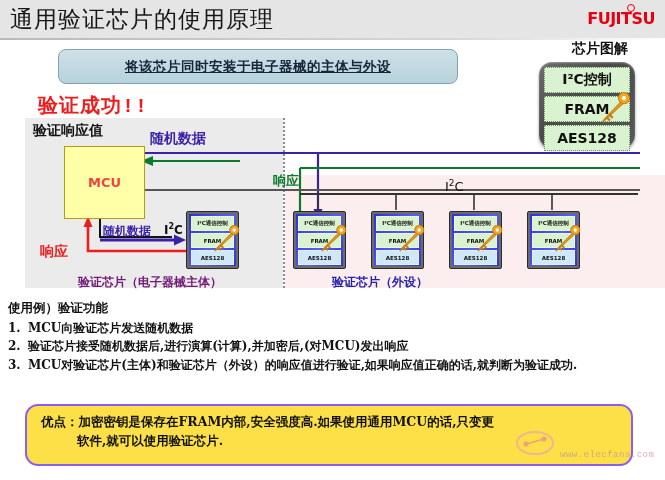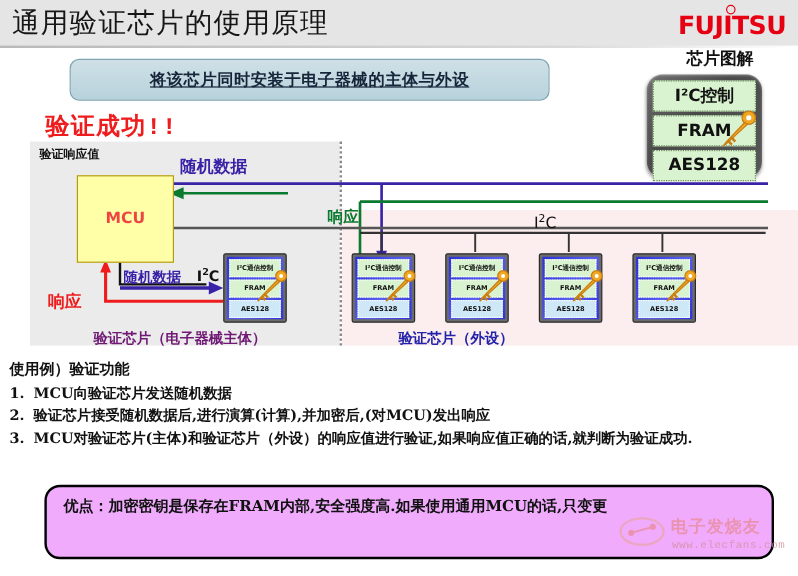--- a/index.html
+++ b/index.html
@@ -20,21 +20,21 @@
   }
   .page-title{
     position:absolute;left:10px;top:4px;
     font-family:"DejaVu Serif","Liberation Serif",serif;
     font-size:23px;font-weight:400;color:#161616;letter-spacing:1px;
     white-space:nowrap;
   }
   .fujitsu-logo{
     position:absolute;right:10px;top:9px;
     font-family:"DejaVu Sans","Liberation Sans",sans-serif;
-    font-size:21px;font-weight:bold;color:#e60012;letter-spacing:-0.5px;
+    font-size:16px;font-weight:bold;color:#e60012;letter-spacing:-0.5px;
   }
   .fujitsu-logo .dot{
     position:absolute;left:40px;top:-5px;width:6px;height:6px;
     border:1.6px solid #e60012;border-radius:50%;
   }
 
   
   .sub-banner{
     position:absolute;left:58px;top:49px;width:398px;height:33px;
     background:linear-gradient(to bottom,#cfe0e6,#b7d2dc);
@@ -89,21 +89,21 @@
 
   
   .success-label{
     position:absolute;left:38px;top:92px;
     font-family:Liberation Mono, monospace;
     font-size:20px;font-weight:bold;color:#ee1c1c;letter-spacing:1px;
   }
   .resp-value-label{
     position:absolute;left:33px;top:122px;
     font-family:"DejaVu Serif","Liberation Serif",serif;
-    font-size:10px;font-weight:bold;color:#111;
+    font-size:14px;font-weight:bold;color:#111;
   }
 
   
   .mcu-box{
     position:absolute;left:64px;top:146px;width:79px;height:71px;
     background:#ffffa8;border:1.5px solid #b59b16;
     display:flex;align-items:center;justify-content:center;
     font-family:"DejaVu Sans","Liberation Sans",sans-serif;
     font-size:13px;font-weight:bold;color:#ef4444;
   }
@@ -193,22 +193,22 @@
   .usage-item{
     font-size:12px;font-weight:bold;line-height:1.45;
     display:flex;margin-bottom:1px;
   }
   .usage-item .num{width:20px;flex:none;}
   .usage-item .txt{flex:1;}
 
   
   .proscons{
     position:absolute;left:25px;top:404px;width:608px;height:62px;
-    background:#f0abfc;border:2px solid #000000;border-radius:13px;
-    box-sizing:border-box;padding:7px 10px 0 14px;margin-left:12px;
+    background:#fde047;border:2px solid #8b5cf6;border-radius:13px;
+    box-sizing:border-box;padding:7px 10px 0 14px;
   }
   .pc-line{
     font-family:"DejaVu Serif","Liberation Serif",serif;
     font-size:12.5px;font-weight:bold;color:#111;line-height:1.5;
   }
   .pc-line .k{color:#111;}
   .pc-indent{margin-left:36px;}
 
   
   .watermark{
@@ -406,24 +406,24 @@
   <div class="usage-item">
     <span class="num">3.</span>
     <span class="txt">MCU对验证芯片(主体)和验证芯片（外设）的响应值进行验证,如果响应值正确的话,就判断为验证成功.</span>
   </div>
 </div>
 
 <div class="proscons">
   <div class="pc-line">
     <span class="k">优点：</span><span>加密密钥是保存在FRAM内部,安全强度高.如果使用通用MCU的话,只变更</span>
   </div>
+  <div class="pc-line pc-indent">软件,就可以使用验证芯片.</div>
 </div>
 
 <div class="watermark">
   <svg width="40" height="30" viewBox="0 0 40 30">
     <ellipse cx="19" cy="15" rx="18" ry="11" fill="none" stroke="#eaa6ad" stroke-width="2"></ellipse>
     <circle cx="10" cy="16" r="2.6" fill="#e98a94"></circle>
     <circle cx="28" cy="11" r="2.6" fill="#e98a94"></circle>
     <path d="M10 16 L28 11" stroke="#e98a94" stroke-width="1.6"></path>
   </svg>
-  <div class="wm-text">电子发烧友</div>
   <div class="wm-url">www.elecfans.com</div>
 </div>
 
 </body></html>

